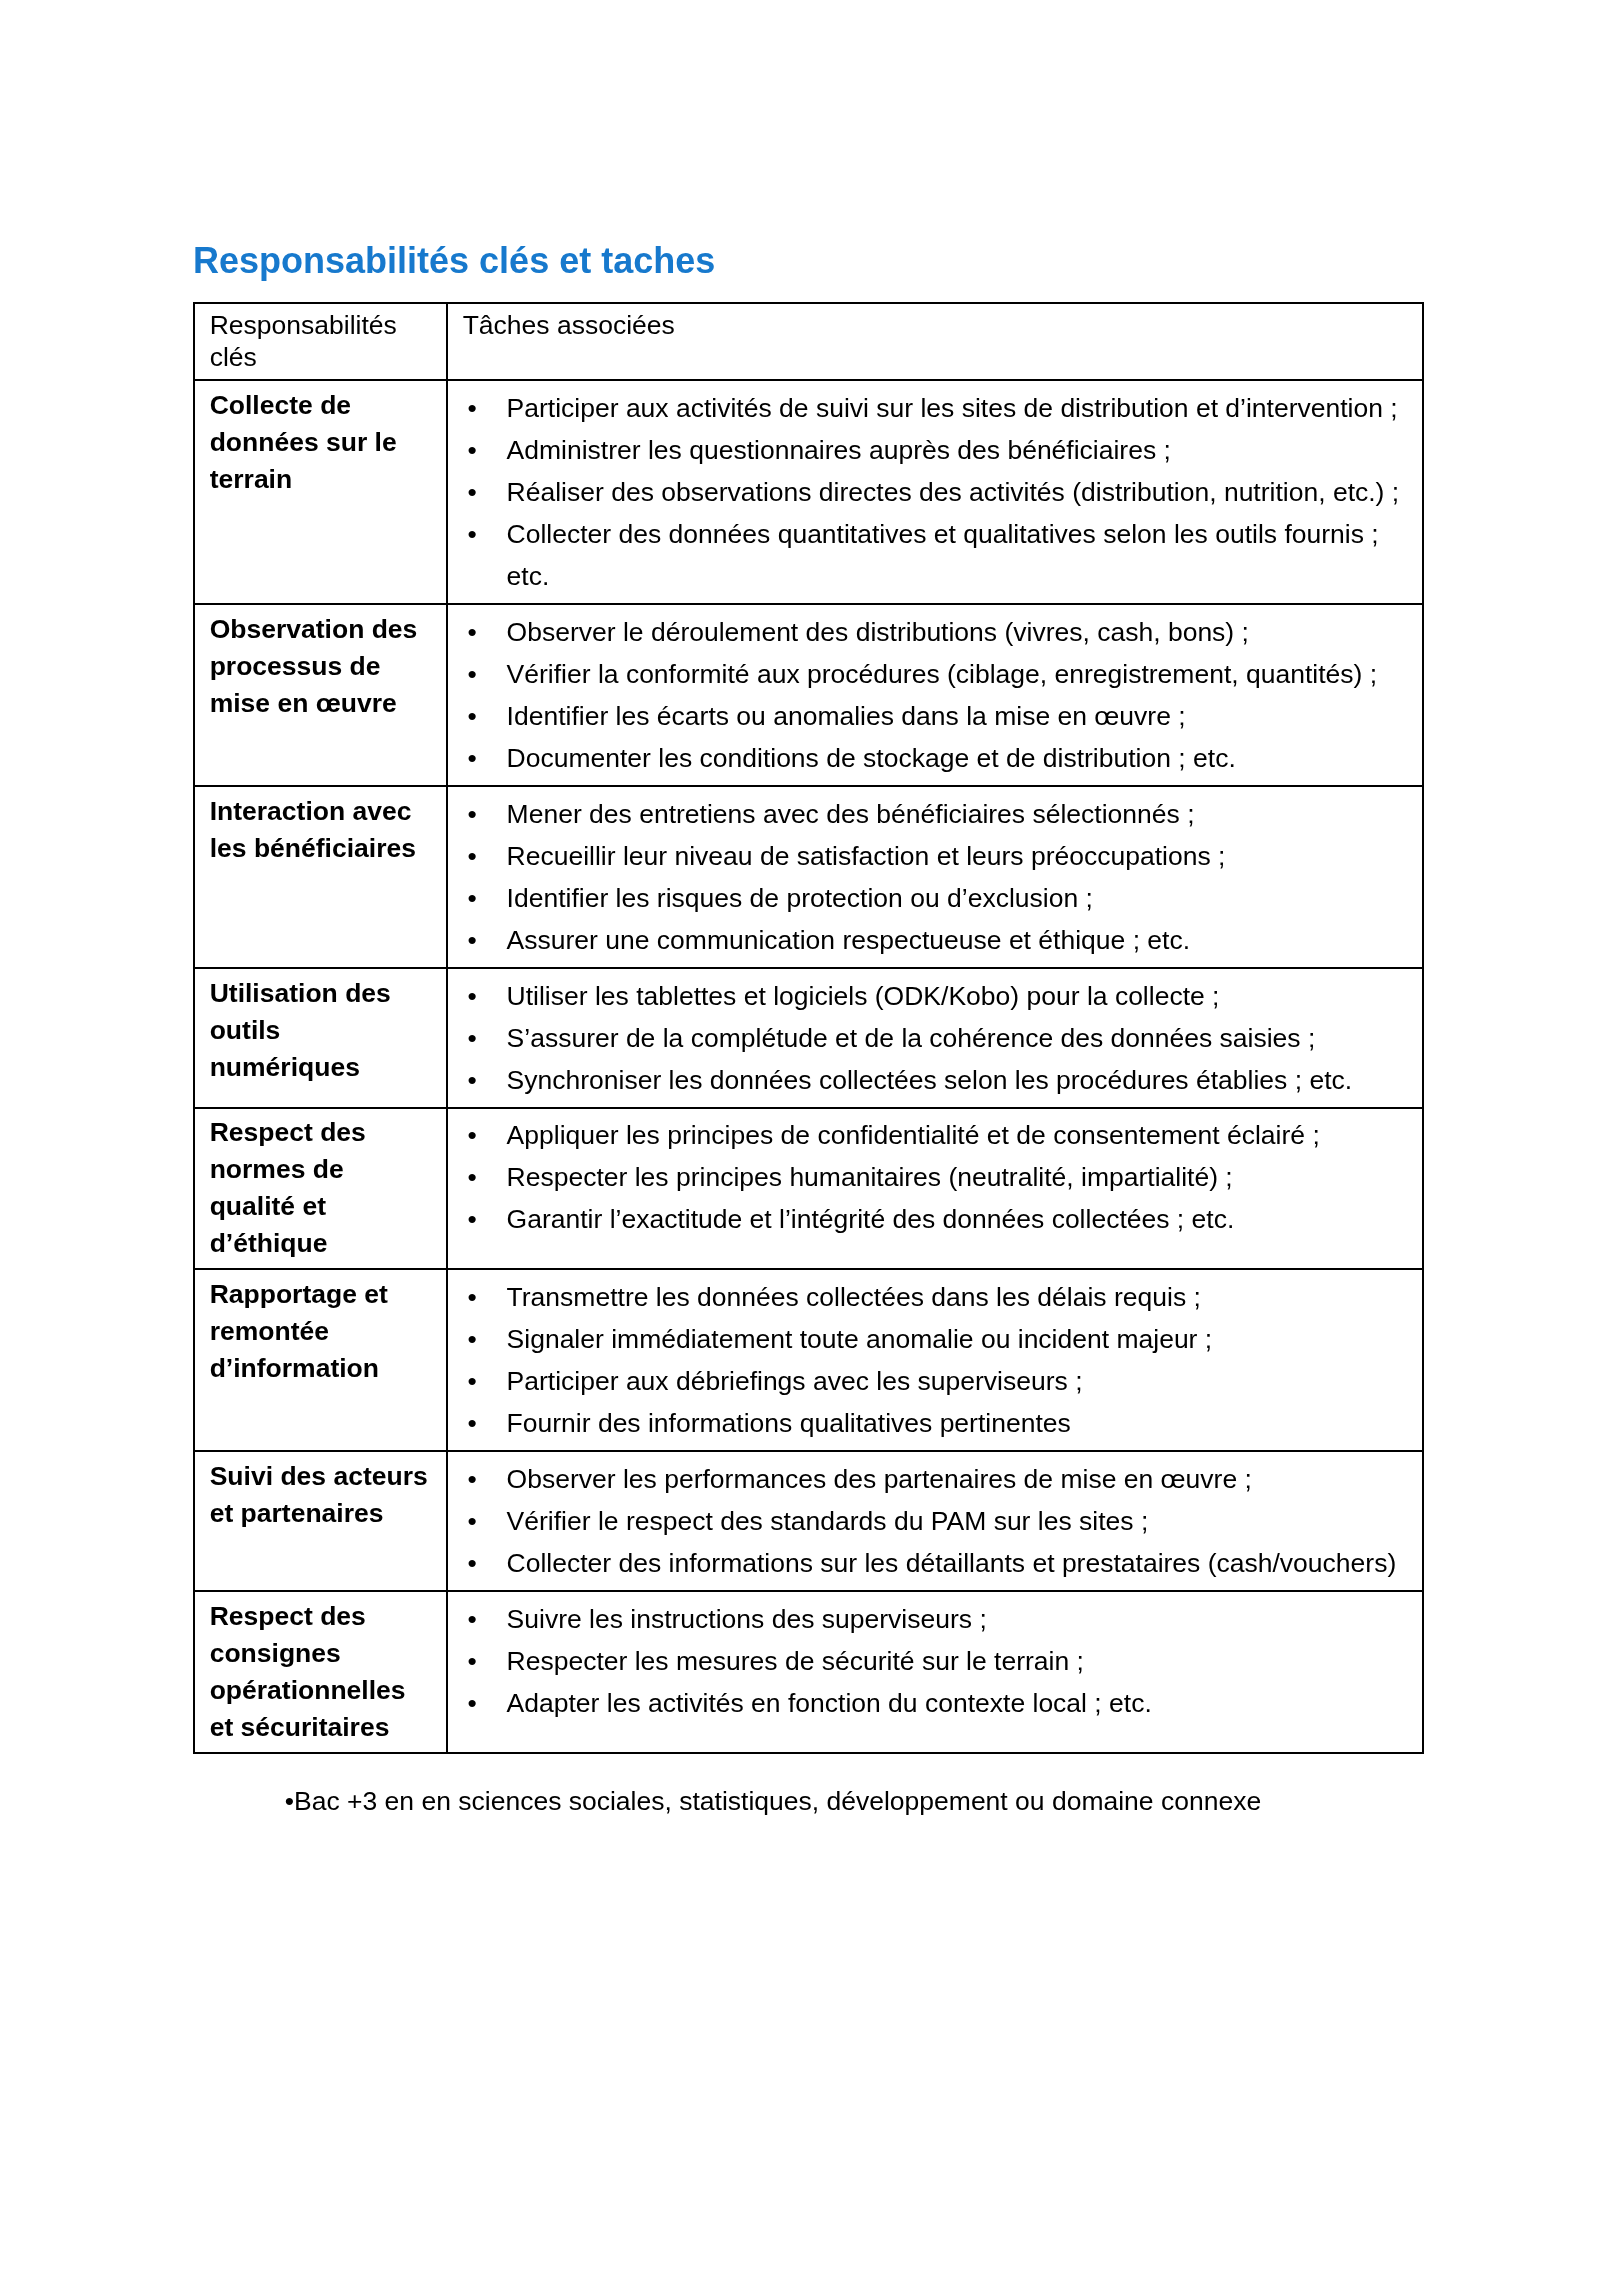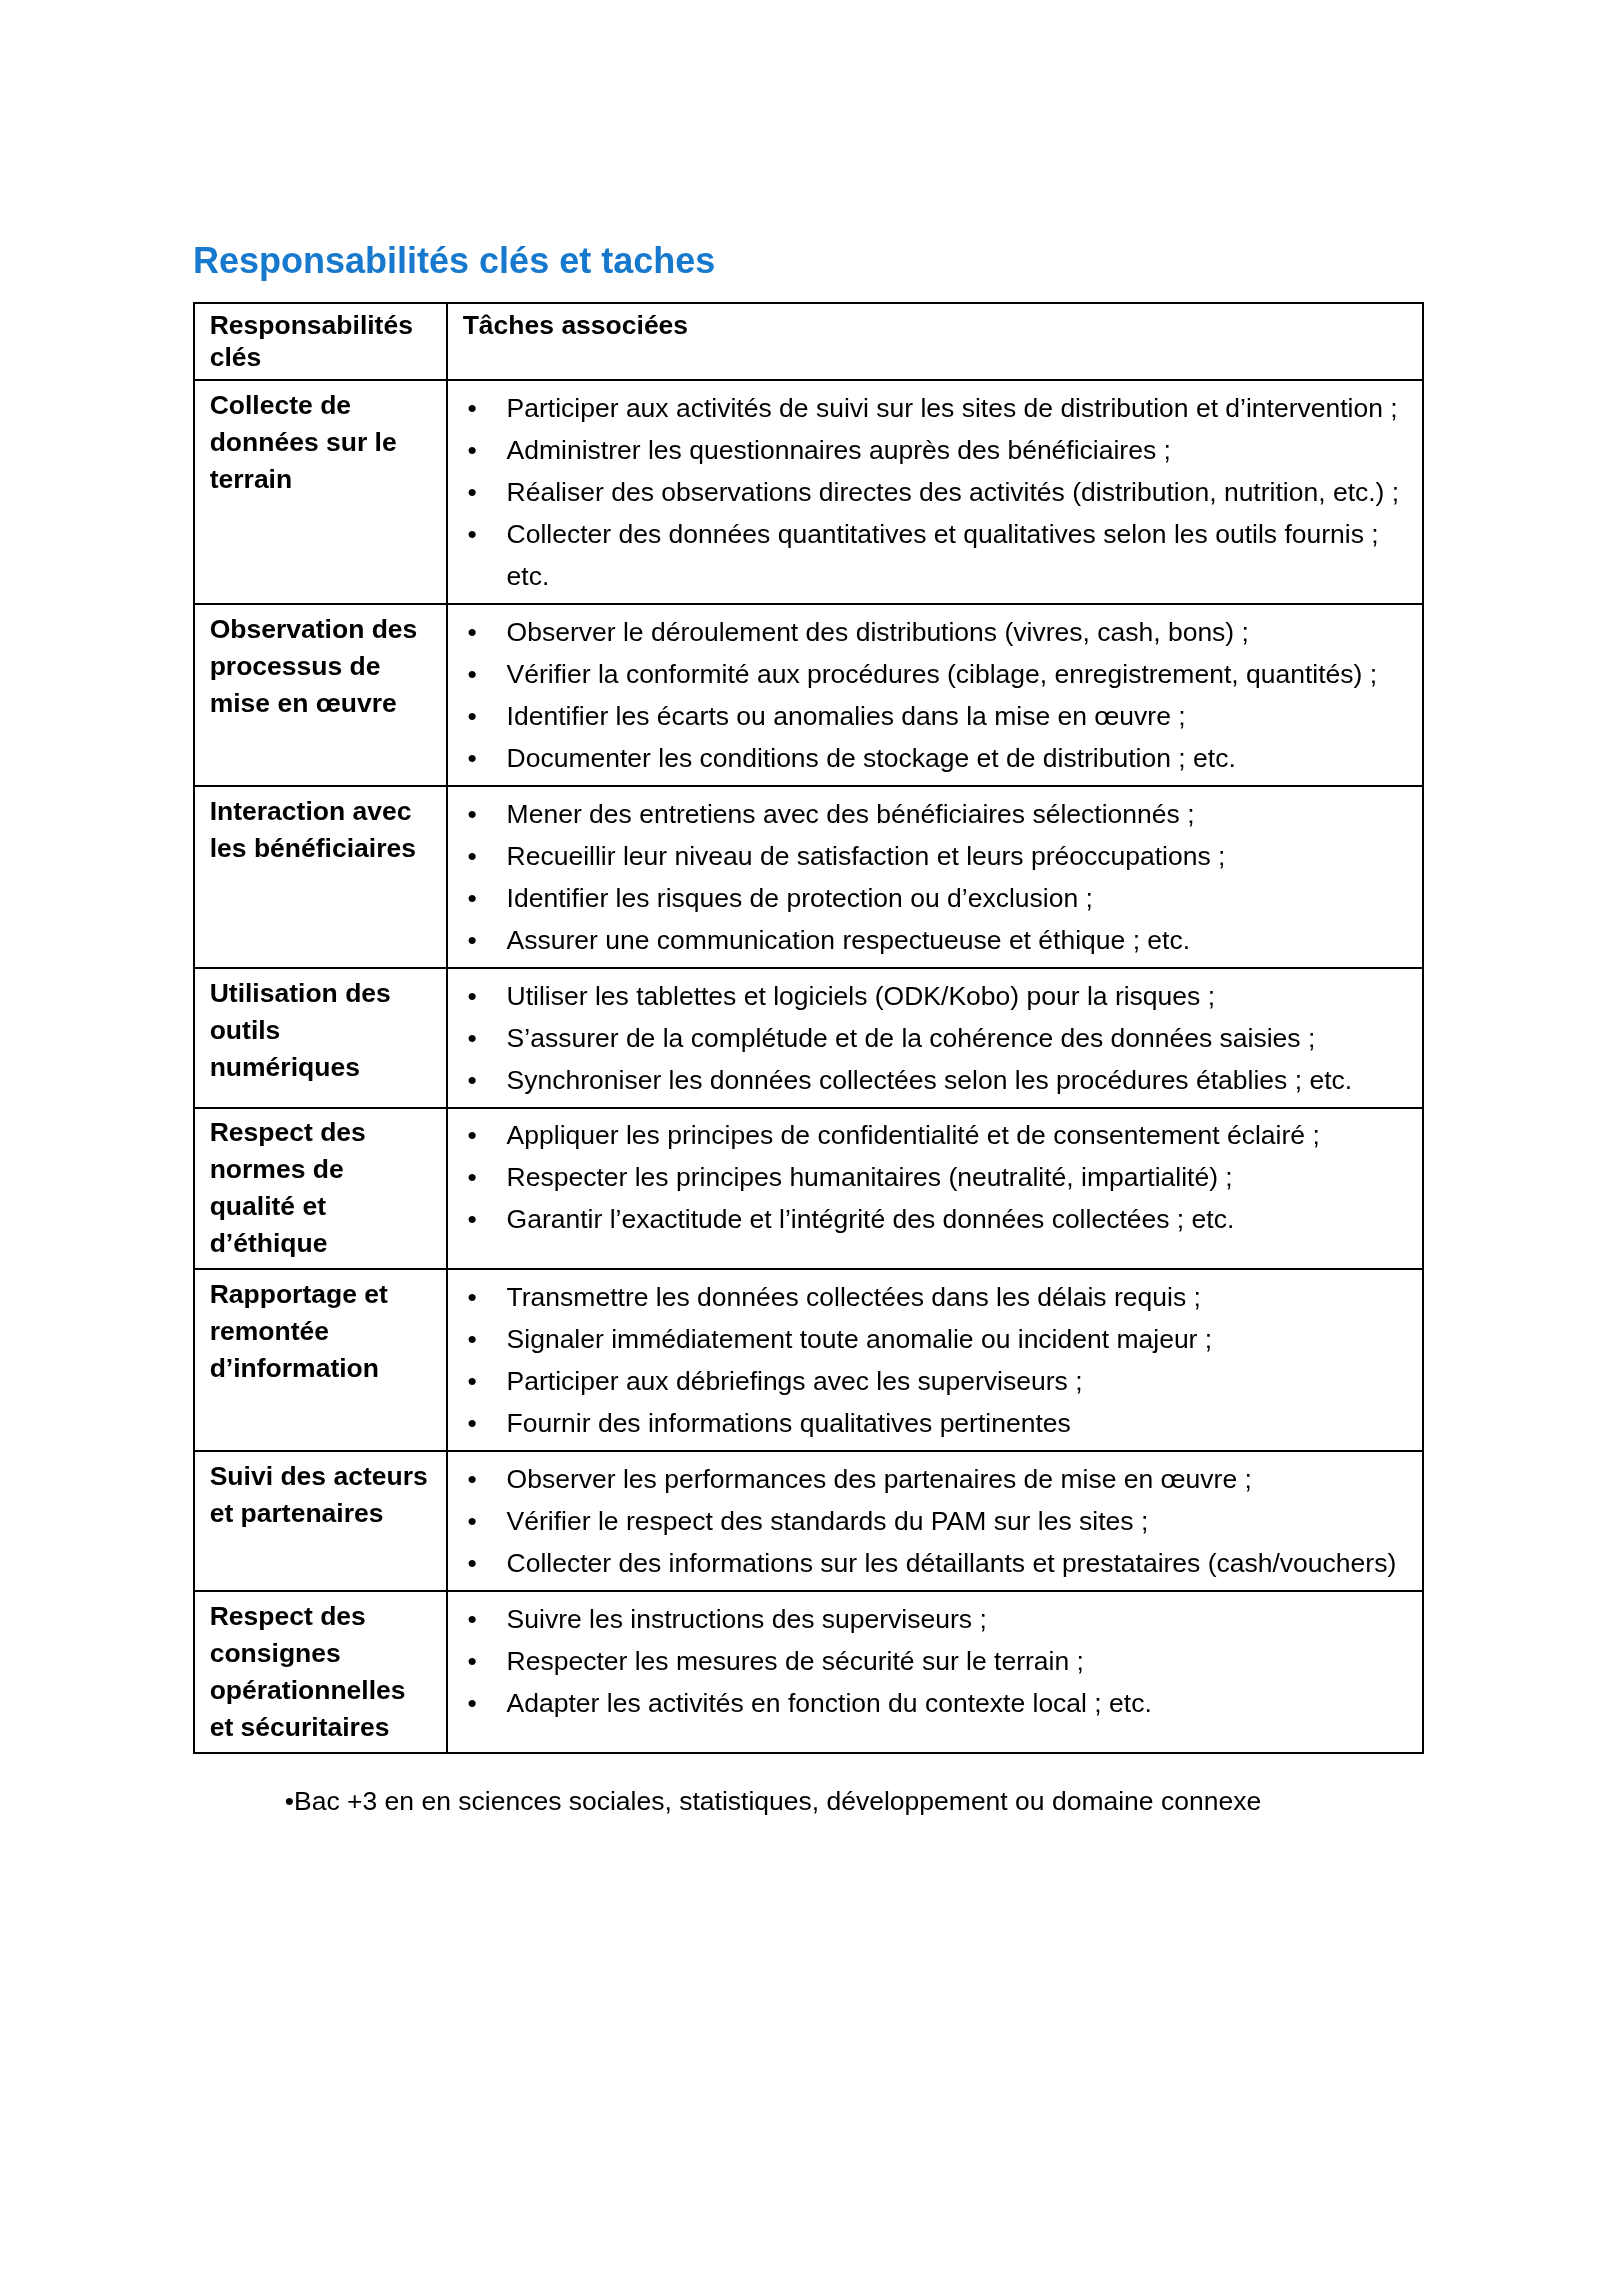--- a/index.html
+++ b/index.html
@@ -30,21 +30,21 @@
   }
   .resp-table col.c1 { width: 253px; }
   .resp-table col.c2 { width: 976px; }
   .resp-table th, .resp-table td {
     border: 2px solid #000000;
     vertical-align: top;
     font-size: 26.5px;
   }
   .resp-table th {
     text-align: left;
-    font-weight: bold;
+    font-weight: normal;
     line-height: 32px;
     padding: 5.9px 9.8px 5.9px 14.7px;
     white-space: pre-line;
   }
   td.label {
     font-weight: bold;
     line-height: 37px;
     padding: 5.9px 7.8px 5.9px 14.7px;
     white-space: pre-line;
   }
@@ -149,21 +149,21 @@
               <span class="task-text">Assurer une communication respectueuse et éthique ; etc.</span>
             </div>
         </td>
       </tr>
       <tr>
         <td class="label">Utilisation des
 outils
 numériques</td>
         <td class="tasks">
           <div class="task">
-              <span class="task-text">Utiliser les tablettes et logiciels (ODK/Kobo) pour la risques ;</span>
+              <span class="task-text">Utiliser les tablettes et logiciels (ODK/Kobo) pour la collecte ;</span>
             </div>
           <div class="task">
               <span class="task-text">S’assurer de la complétude et de la cohérence des données saisies ;</span>
             </div>
           <div class="task">
               <span class="task-text">Synchroniser les données collectées selon les procédures établies ; etc.</span>
             </div>
         </td>
       </tr>
       <tr>

